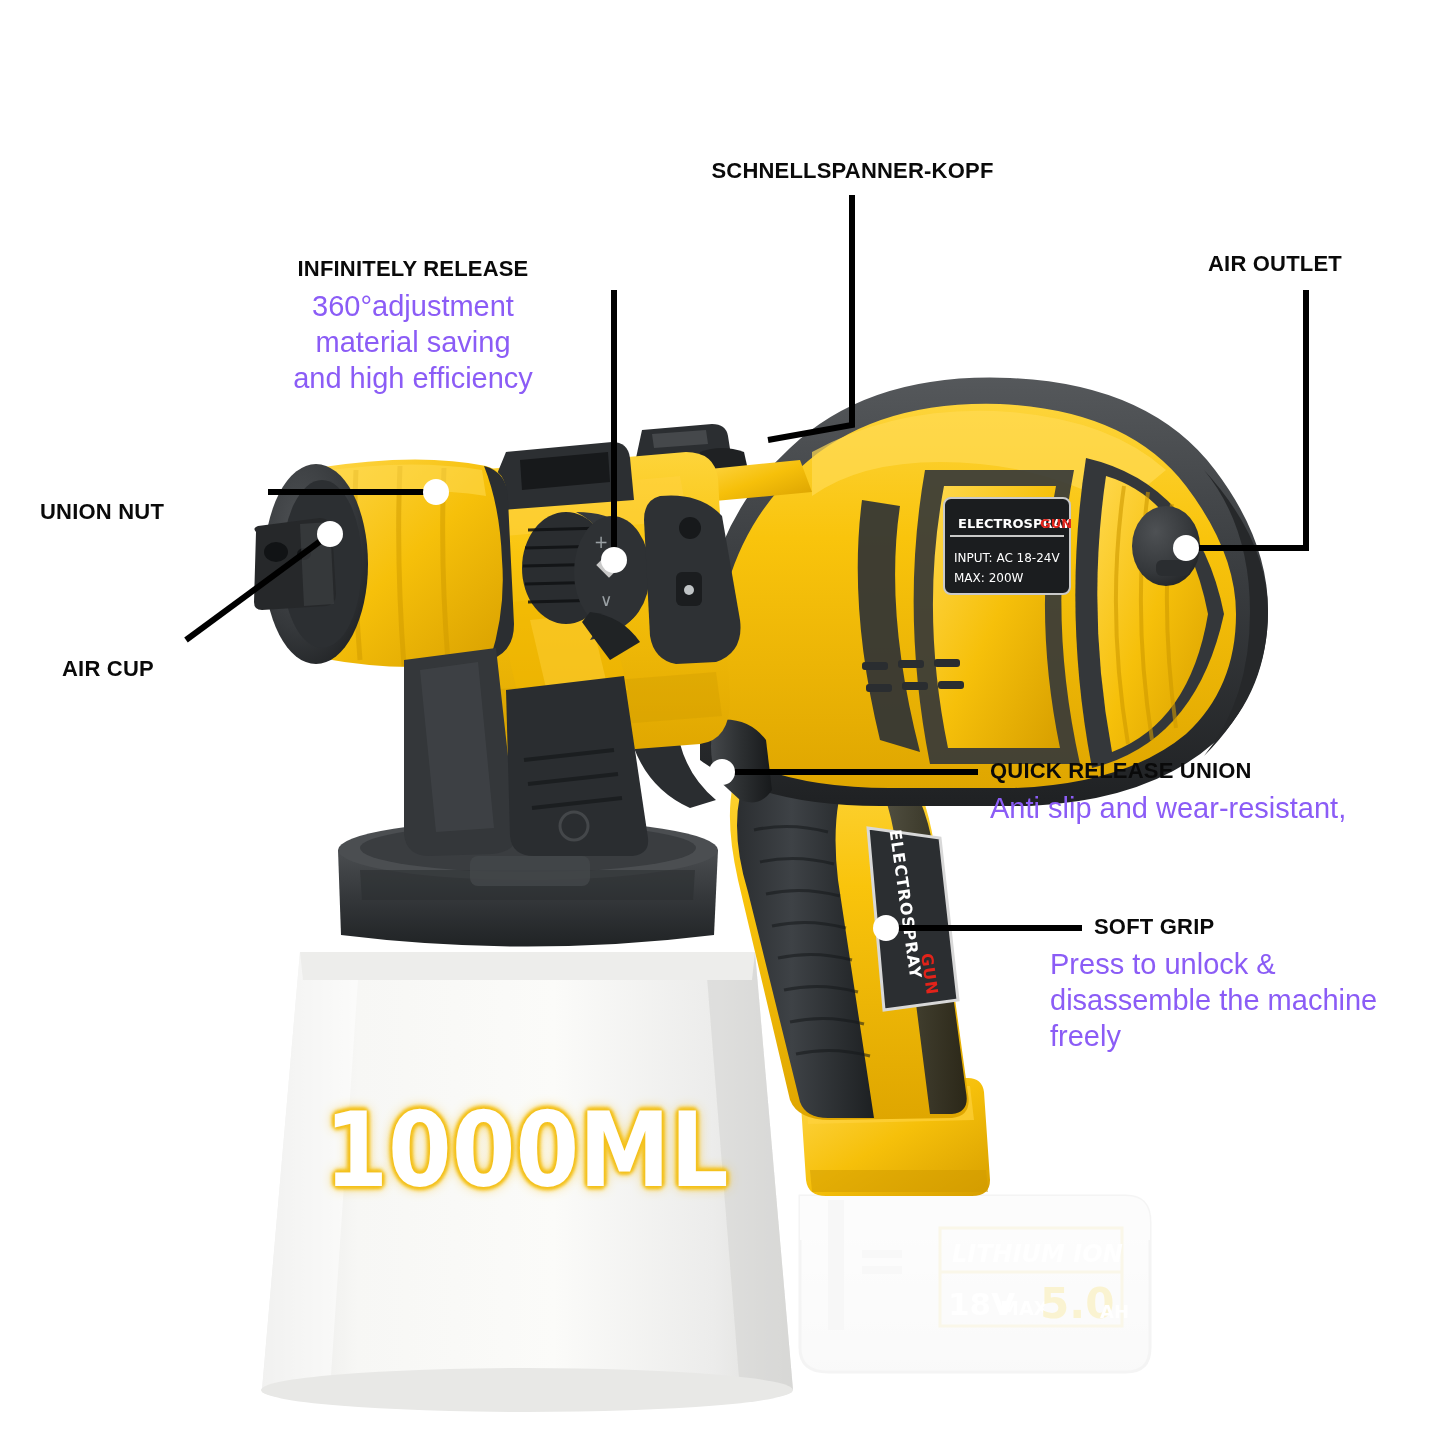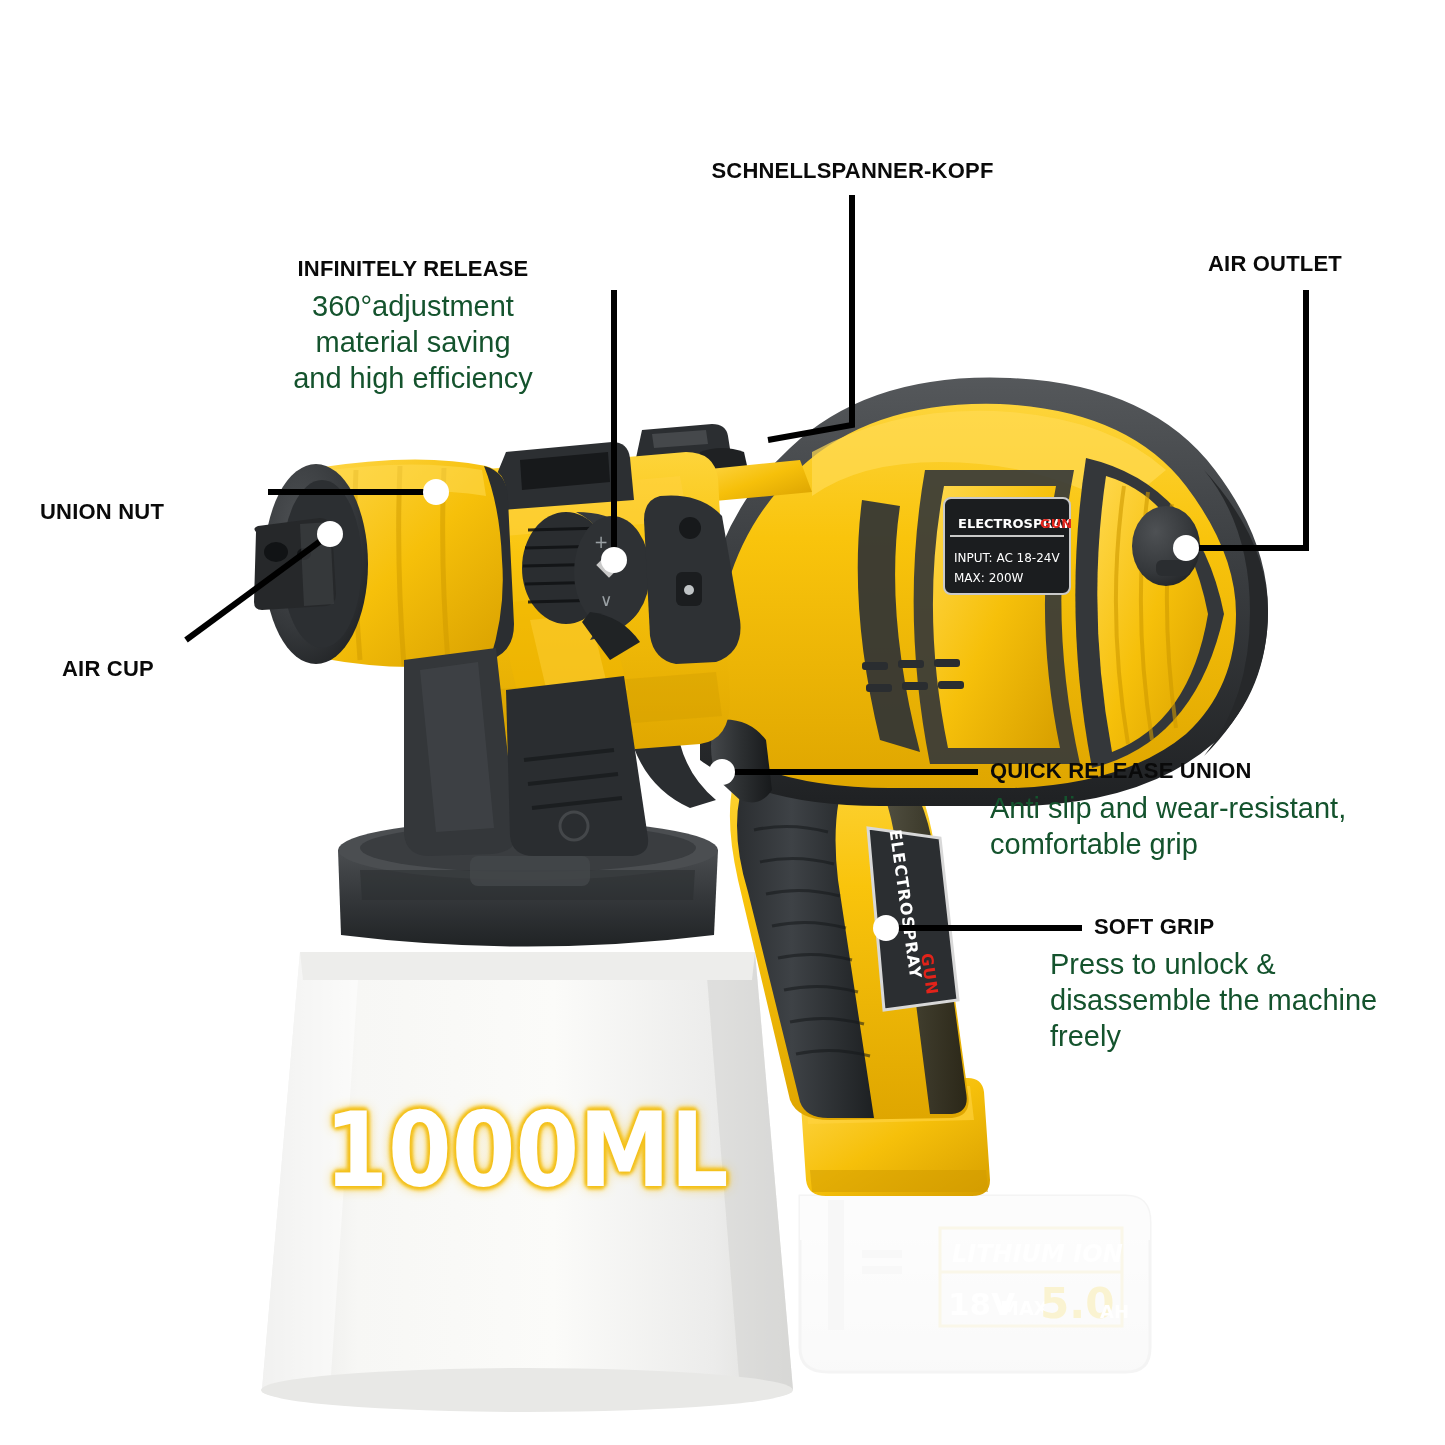--- a/index.html
+++ b/index.html
@@ -28,21 +28,21 @@
     white-space:nowrap;
   }
 
   
   .callout{position:absolute;}
   .c-title{
     font-weight:bold;font-size:22px;line-height:38px;
     letter-spacing:.2px;color:#0a0a0a;white-space:nowrap;
   }
   .c-body{
-    font-size:29px;line-height:36px;color:#14532d;font-weight:400;
+    font-size:29px;line-height:36px;color:#8b5cf6;font-weight:400;
   }
   .c-body div{white-space:nowrap;}
   .ta-c{text-align:center;}
   .ta-l{text-align:left;}
 
   
   .leaders{position:absolute;left:0;top:0;width:1445px;height:1445px;pointer-events:none;}
 
   
   .art{position:absolute;left:0;top:0;width:1445px;height:1445px;}
@@ -357,21 +357,20 @@
   </div>
 
   <div class="callout ta-l" style="left:62px;top:650px;width:400px;">
     <div class="c-title">AIR CUP</div>
   </div>
 
   <div class="callout ta-l" style="left:990px;top:752px;width:450px;">
     <div class="c-title">QUICK RELEASE UNION</div>
     <div class="c-body">
       <div>Anti slip and wear-resistant,</div>
-      <div>comfortable grip</div>
     </div>
   </div>
 
   <div class="callout ta-l" style="left:1094px;top:908px;width:360px;">
     <div class="c-title">SOFT GRIP</div>
     <div class="c-body" style="margin-left:-44px;">
       <div>Press to unlock &amp;</div>
       <div>disassemble  the machine</div>
       <div>freely</div>
     </div>

